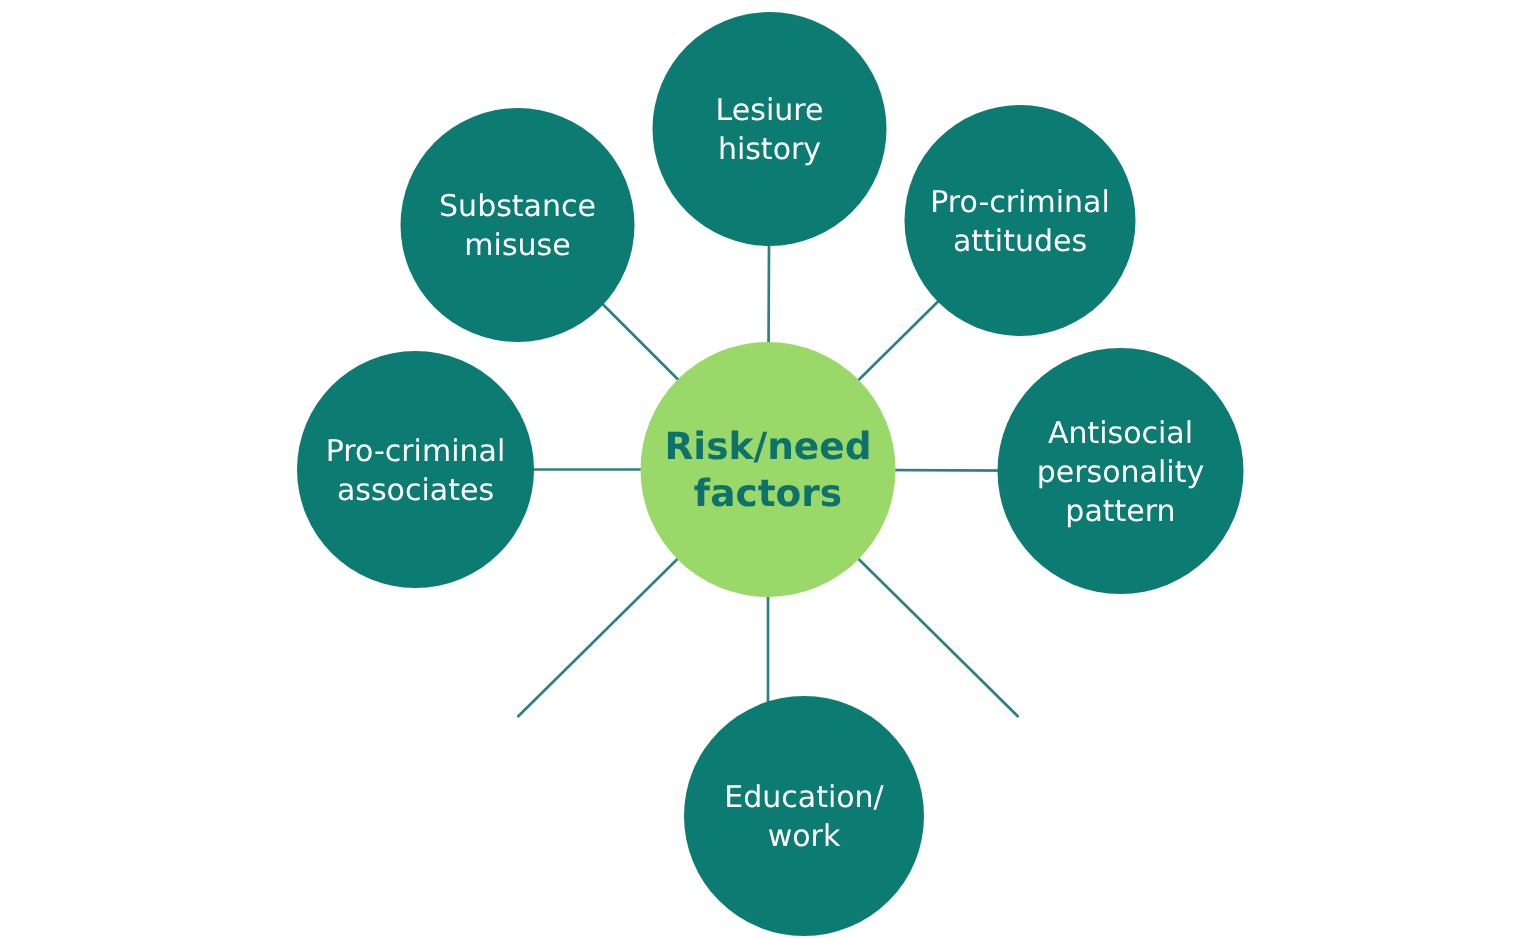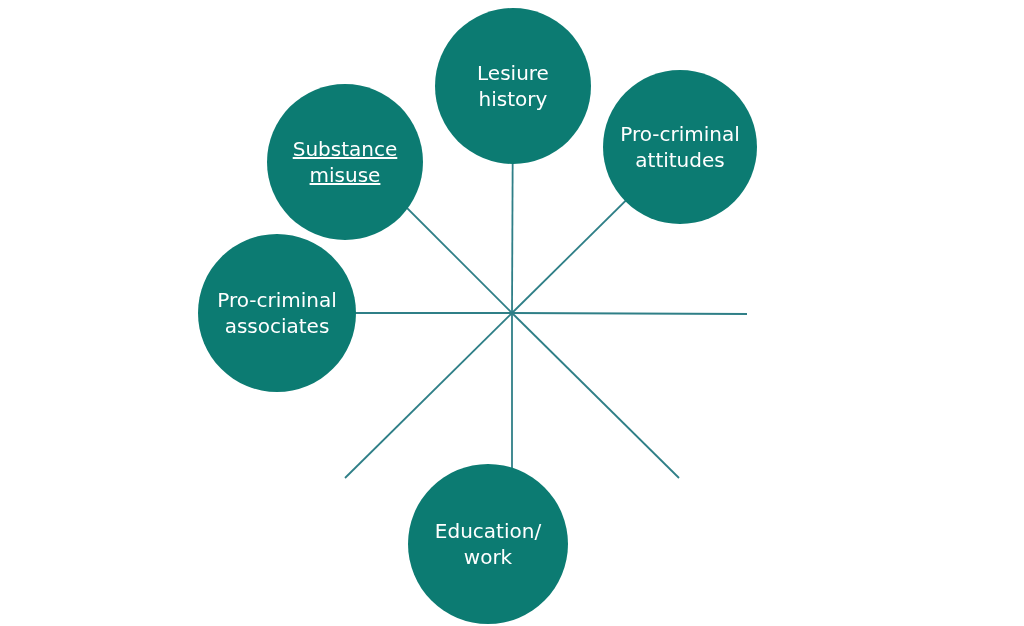--- a/index.html
+++ b/index.html
@@ -56,52 +56,61 @@
     font-weight: bold;
     font-size: 25px;
     line-height: 1.25;
   }
   
   .node.center       { left: 427px; top: 228px; width: 170px; height: 170px; }
   .node.top          { left: 435px; top:   8px; width: 156px; height: 156px; }
   .node.top-right    { left: 603px; top:  70px; width: 154px; height: 154px; }
   .node.right        { left: 665px; top: 232px; width: 164px; height: 164px; }
   .node.bottom-right { left: 601px; top: 400px; width: 156px; height: 156px; }
-  .node.bottom       { left: 408px; top: 464px; width: 160px; height: 160px; }
+  .node.bottom       { left: 456px; top: 464px; width: 160px; height: 160px; }
   .node.bottom-left  { left: 265px; top: 398px; width: 160px; height: 160px; }
   .node.left         { left: 198px; top: 234px; width: 158px; height: 158px; }
-  .node.top-left     { left: 267px; top:  84px; width: 156px; height: 156px; text-decoration: underline; }
+  .node.top-left     { left: 267px; top:  72px; width: 156px; height: 156px; }
 </style>
 </head>
 <body>
 
 <div class="canvas">
 
   <svg class="connectors" viewBox="0 0 1024 626" xmlns="http://www.w3.org/2000/svg">
     <line x1="512" y1="313" x2="513" y2="86"></line>
     <line x1="512" y1="313" x2="680" y2="147"></line>
     <line x1="512" y1="313" x2="747" y2="314"></line>
     <line x1="512" y1="313" x2="679" y2="478"></line>
     <line x1="512" y1="313" x2="512" y2="544"></line>
     <line x1="512" y1="313" x2="345" y2="478"></line>
     <line x1="512" y1="313" x2="277" y2="313"></line>
     <line x1="512" y1="313" x2="345" y2="146"></line>
   </svg>
 
+  <div class="node center">
+    <span class="label">Risk/need
+factors</span>
+  </div>
 
   <div class="node top">
     <span class="label">Lesiure
 history</span>
   </div>
 
   <div class="node top-right">
     <span class="label">Pro-criminal
 attitudes</span>
   </div>
 
+  <div class="node right">
+    <span class="label">Antisocial
+personality
+pattern</span>
+  </div>
 
 
   <div class="node bottom">
     <span class="label">Education/
 work</span>
   </div>
 
 
   <div class="node left">
     <span class="label">Pro-criminal

